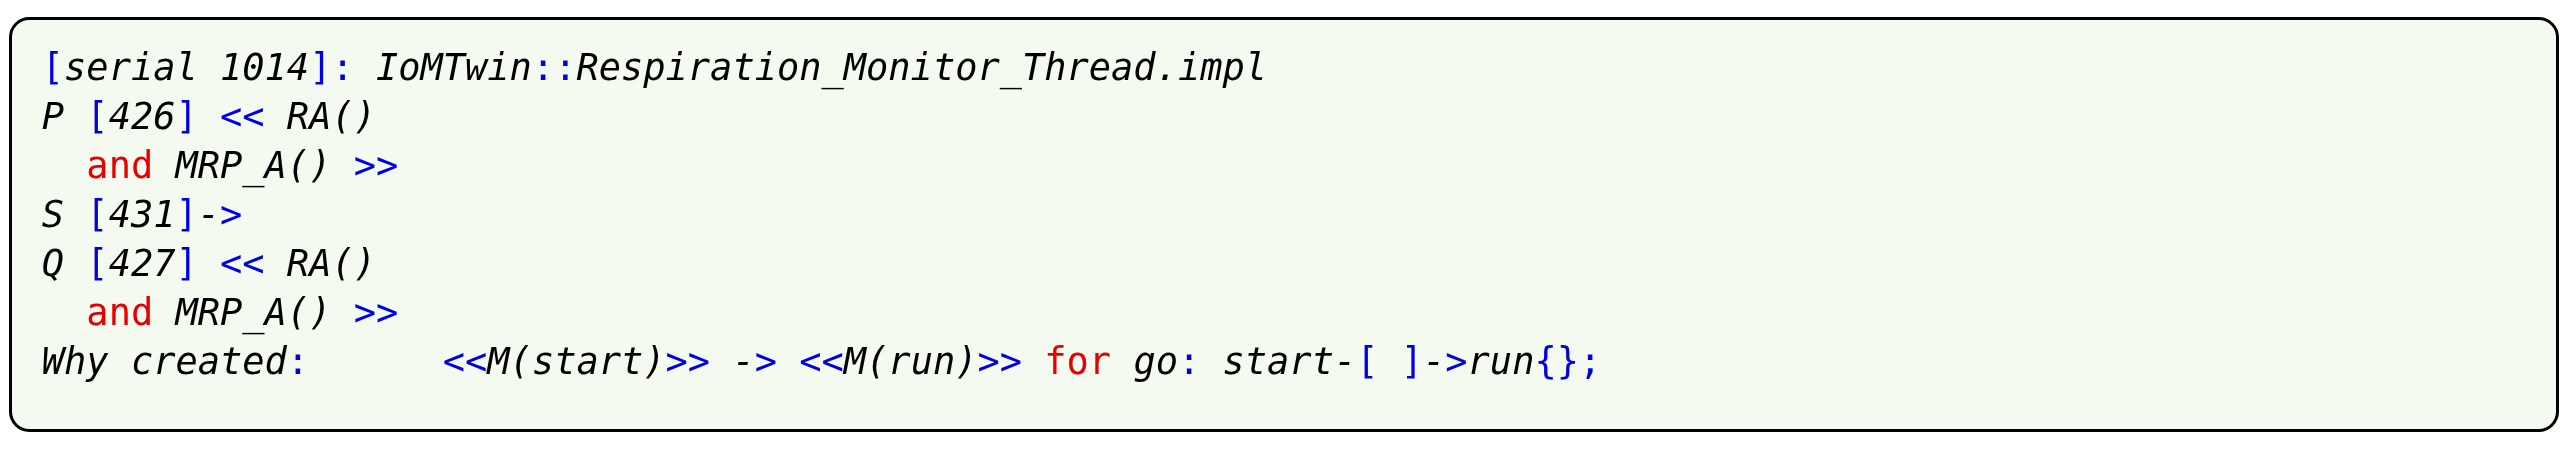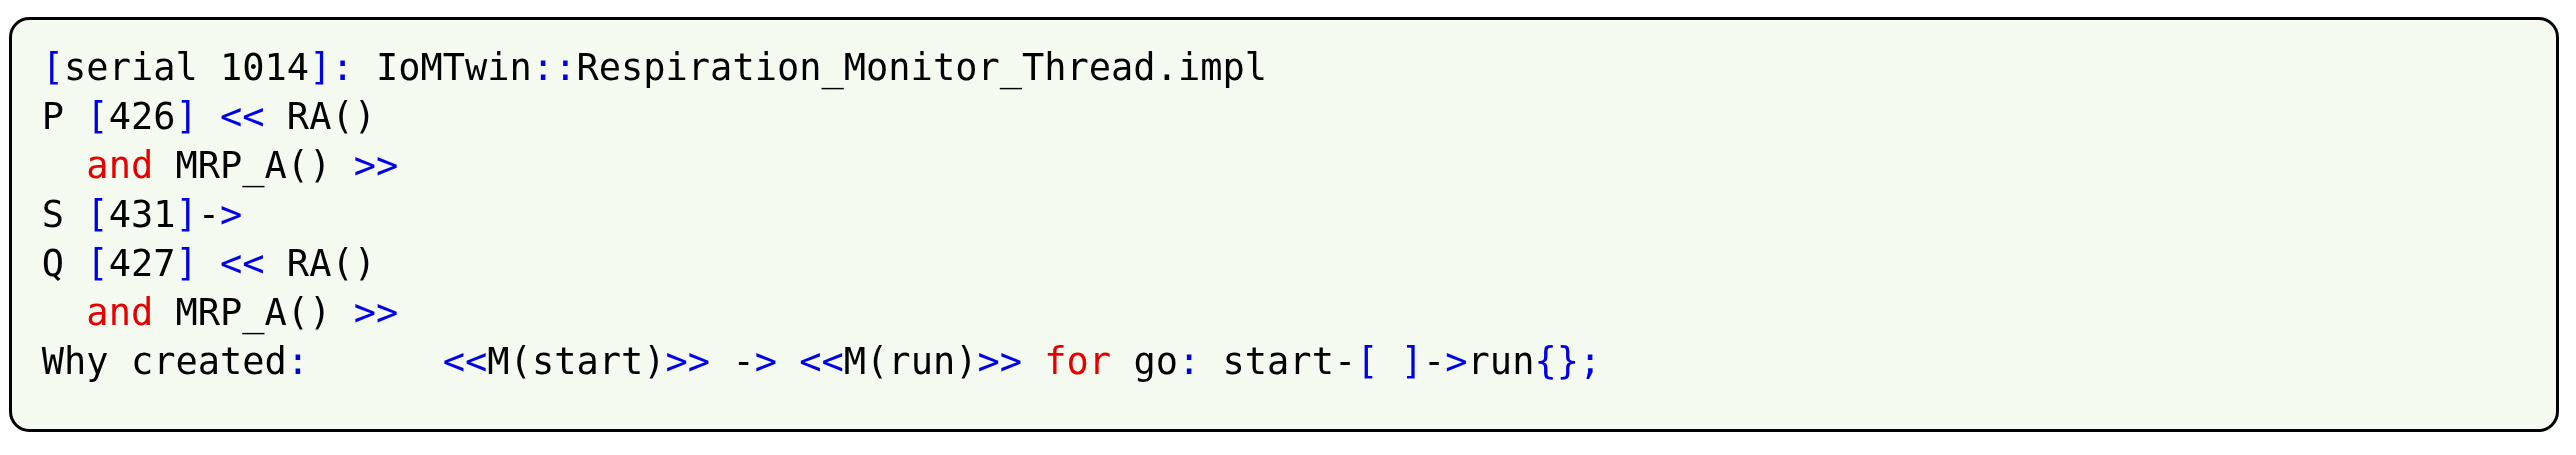--- a/index.html
+++ b/index.html
@@ -33,21 +33,21 @@
     white-space: pre;
     font-size: 37px;
     letter-spacing: 0px;
     color: #000000;
     font-family: "DejaVu Sans Mono", monospace;
   }
 
   .tok { white-space: pre; }
   .tok-blue { color: #0000e6; }
   .tok-red  { color: #e60000; text-align: right; }
-  .tok-black{ color: #000000; }
+  .tok-black{ color: #000000; font-style: italic; }
 </style>
 </head>
 <body>
 
 <div id="listing-box" style="background: rgb(244, 250, 240); border-color: rgb(0, 0, 0);">
     <div class="code-line"><span class="tok tok-blue" style="color: rgb(0, 0, 230);">[</span><span class="tok tok-black" style="color: rgb(0, 0, 0);">serial 1014</span><span class="tok tok-blue" style="color: rgb(0, 0, 230);">]</span><span class="tok tok-blue" style="color: rgb(0, 0, 230);">:</span><span class="tok tok-black" style="color: rgb(0, 0, 0);"> IoMTwin</span><span class="tok tok-blue" style="color: rgb(0, 0, 230);">::</span><span class="tok tok-black" style="color: rgb(0, 0, 0);">Respiration_Monitor_Thread.impl</span></div>
     <div class="code-line"><span class="tok tok-black" style="color: rgb(0, 0, 0);">P </span><span class="tok tok-blue" style="color: rgb(0, 0, 230);">[</span><span class="tok tok-black" style="color: rgb(0, 0, 0);">426</span><span class="tok tok-blue" style="color: rgb(0, 0, 230);">]</span><span class="tok tok-black" style="color: rgb(0, 0, 0);"> </span><span class="tok tok-blue" style="color: rgb(0, 0, 230);">&lt;&lt;</span><span class="tok tok-black" style="color: rgb(0, 0, 0);"> RA()</span></div>
     <div class="code-line"><span class="tok tok-black" style="color: rgb(0, 0, 0);">  </span><span class="tok tok-red" style="color: rgb(230, 0, 0);">and</span><span class="tok tok-black" style="color: rgb(0, 0, 0);"> MRP_A() </span><span class="tok tok-blue" style="color: rgb(0, 0, 230);">&gt;&gt;</span></div>
     <div class="code-line"><span class="tok tok-black" style="color: rgb(0, 0, 0);">S </span><span class="tok tok-blue" style="color: rgb(0, 0, 230);">[</span><span class="tok tok-black" style="color: rgb(0, 0, 0);">431</span><span class="tok tok-blue" style="color: rgb(0, 0, 230);">]</span><span class="tok tok-black" style="color: rgb(0, 0, 0);">-</span><span class="tok tok-blue" style="color: rgb(0, 0, 230);">&gt;</span></div>
     <div class="code-line"><span class="tok tok-black" style="color: rgb(0, 0, 0);">Q </span><span class="tok tok-blue" style="color: rgb(0, 0, 230);">[</span><span class="tok tok-black" style="color: rgb(0, 0, 0);">427</span><span class="tok tok-blue" style="color: rgb(0, 0, 230);">]</span><span class="tok tok-black" style="color: rgb(0, 0, 0);"> </span><span class="tok tok-blue" style="color: rgb(0, 0, 230);">&lt;&lt;</span><span class="tok tok-black" style="color: rgb(0, 0, 0);"> RA()</span></div>

